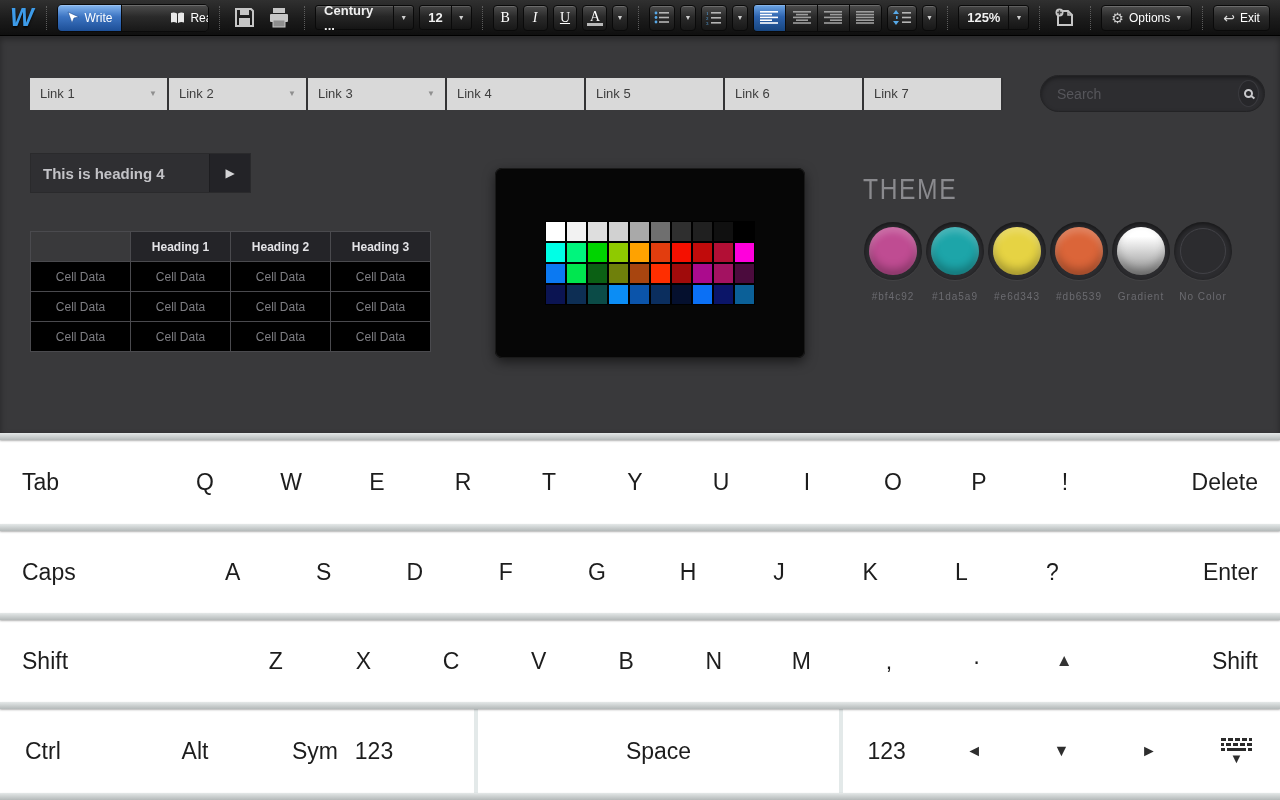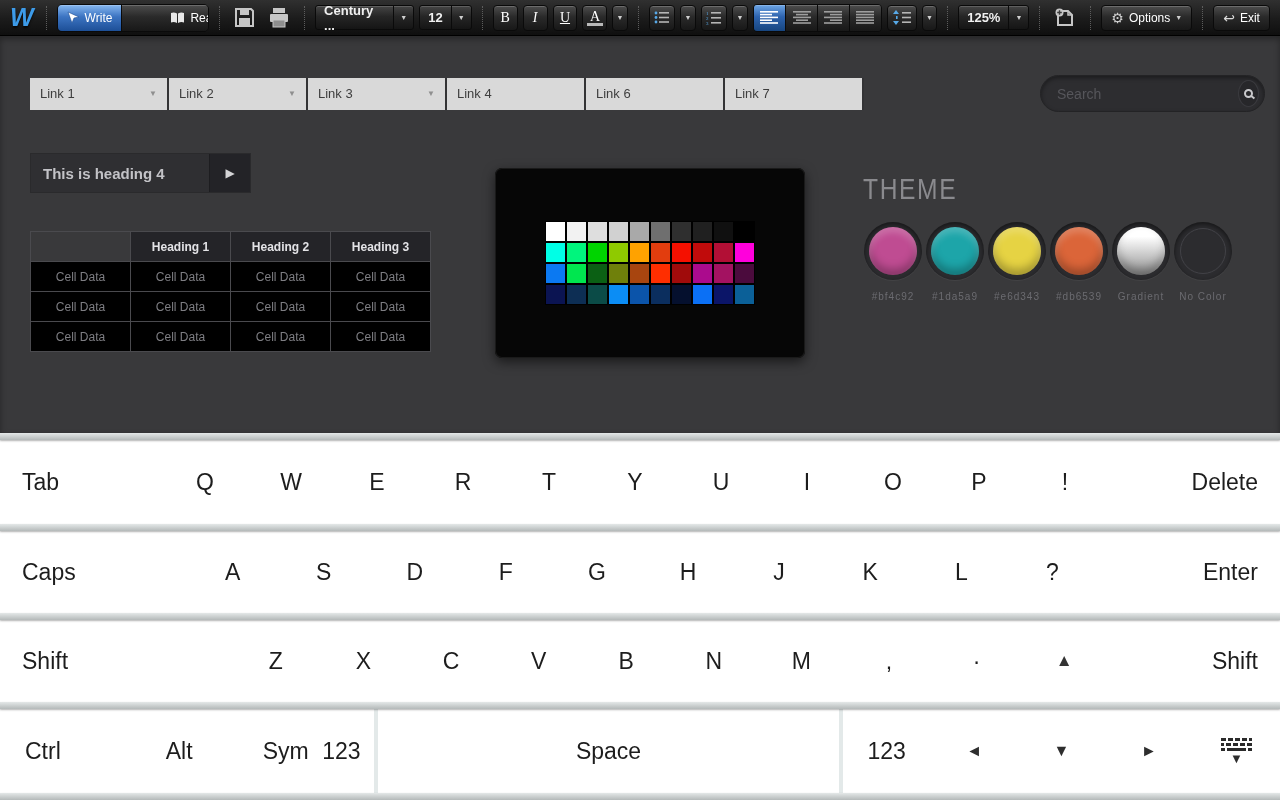--- a/index.html
+++ b/index.html
@@ -96,21 +96,21 @@
     padding:0 22px; }
   .r1,.r4 { height:84px; } .r2,.r3 { height:82px; }
   .key { flex:1; text-align:center; cursor:pointer; }
   .key-edge-l { flex:none; text-align:left; }
   .key-edge-r { flex:none; text-align:right; }
   .r1 .key-edge-l { width:140px; } .r1 .key-edge-r { width:150px; }
   .r2 .key-edge-l { width:165px; } .r2 .key-edge-r { width:160px; }
   .r3 .key-edge-l { width:210px; } .r3 .key-edge-r { width:150px; }
   .tri { font-size:17px; color:#333; }
   .r4 { padding:0; }
-  .k4-left { width:374px; display:flex; align-items:center; height:100%; }
+  .k4-left { width:474px; display:flex; align-items:center; height:100%; }
   .k4-left .k-ctrl { width:140px; padding-left:25px; cursor:pointer; }
   .k4-left .k-alt { width:110px; text-align:center; cursor:pointer; }
   .k4-left .k-sym { width:88px; text-align:right; cursor:pointer; }
   .k4-left .k-123 { width:72px; text-align:center; cursor:pointer; }
   .kdiv { width:4px; align-self:stretch; background:#e3e9e9; }
   .k-space { flex:1; text-align:center; cursor:pointer; }
   .k4-right { width:437px; display:flex; align-items:center; height:100%; }
   .k4-right > div { flex:1; text-align:center; cursor:pointer; }
   .k4-right .tri4 { font-size:16px; color:#2e2e2e; }
   .kbd-hide { display:flex; flex-direction:column; align-items:center; line-height:10px; }
@@ -297,20 +297,23 @@
     <div class="link-box">
       <span>Link 2</span>
       <span class="lcaret">▼</span>
     </div>
     <div class="link-box">
       <span>Link 3</span>
       <span class="lcaret">▼</span>
     </div>
     <div class="link-box">
       <span>Link 4</span>
+    </div>
+    <div class="link-box">
+      <span>Link 5</span>
     </div>
     <div class="link-box">
       <span>Link 6</span>
     </div>
     <div class="link-box">
       <span>Link 7</span>
     </div>
     <div class="searchbox">
       <input placeholder="Search" style="">
       <div class="search-circle">

